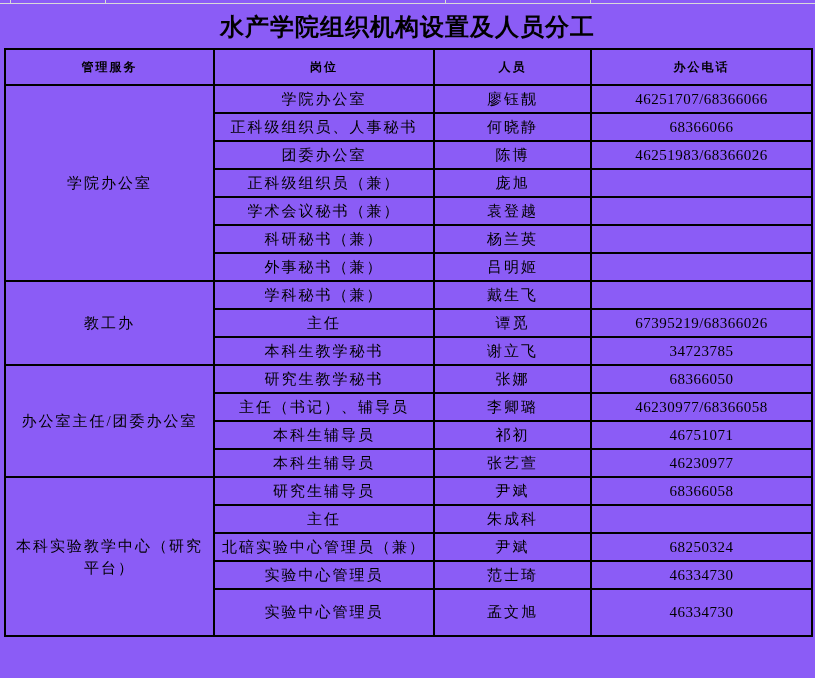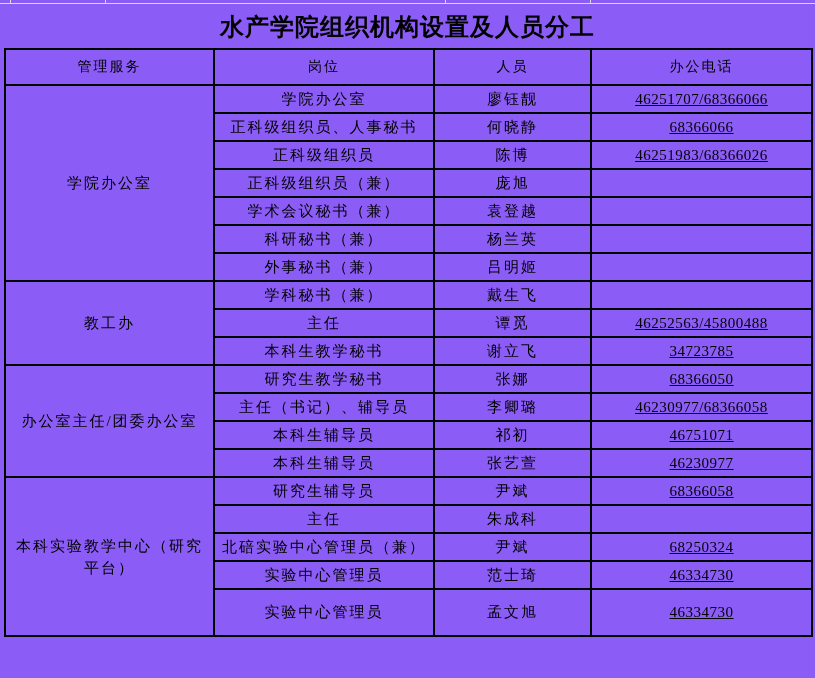--- a/index.html
+++ b/index.html
@@ -64,33 +64,32 @@
   table.org th,
   table.org td {
     border: 2px solid #000000;
     text-align: center;
     vertical-align: middle;
     padding: 0 4px;
     overflow: hidden;
   }
   table.org th {
     font-family: "Liberation Sans", "DejaVu Sans", sans-serif;
-    font-weight: normal;
-    font-size: 14px;
+    font-weight: bold;
+    font-size: 12px;
     letter-spacing: 2px;
     height: 34px;
   }
   table.org td {
     font-size: 15px;
     letter-spacing: 2px;
     height: 26px;
   }
   table.org td.phone-cell {
     letter-spacing: 0.5px;
-    text-decoration: underline;
   }
   table.org tbody tr.tall td {
     height: 45px;
   }
   .dept-label {
     max-width: 190px;
     margin: 0 auto;
     line-height: 22px;
     font-family: Liberation Serif, serif;
   }
@@ -133,21 +132,21 @@
           <td class="position-cell">学院办公室</td>
           <td class="person-cell">廖钰靓</td>
           <td class="phone-cell">46251707/68366066</td>
         </tr>
         <tr>
           <td class="position-cell">正科级组织员、人事秘书</td>
           <td class="person-cell">何晓静</td>
           <td class="phone-cell">68366066</td>
         </tr>
         <tr>
-          <td class="position-cell">正科级组织员</td>
+          <td class="position-cell">团委办公室</td>
           <td class="person-cell">陈博</td>
           <td class="phone-cell">46251983/68366026</td>
         </tr>
         <tr>
           <td class="position-cell">正科级组织员（兼）</td>
           <td class="person-cell">庞旭</td>
           <td class="phone-cell"></td>
         </tr>
         <tr>
           <td class="position-cell">学术会议秘书（兼）</td>
@@ -168,21 +167,21 @@
           <td rowspan="3" class="dept-cell">
             <div class="dept-label">教工办</div>
           </td>
           <td class="position-cell">学科秘书（兼）</td>
           <td class="person-cell">戴生飞</td>
           <td class="phone-cell"></td>
         </tr>
         <tr>
           <td class="position-cell">主任</td>
           <td class="person-cell">谭觅</td>
-          <td class="phone-cell">46252563/45800488</td>
+          <td class="phone-cell">67395219/68366026</td>
         </tr>
         <tr>
           <td class="position-cell">本科生教学秘书</td>
           <td class="person-cell">谢立飞</td>
           <td class="phone-cell">34723785</td>
         </tr>
         <tr>
           <td rowspan="4" class="dept-cell">
             <div class="dept-label">办公室主任/团委办公室</div>
           </td>

